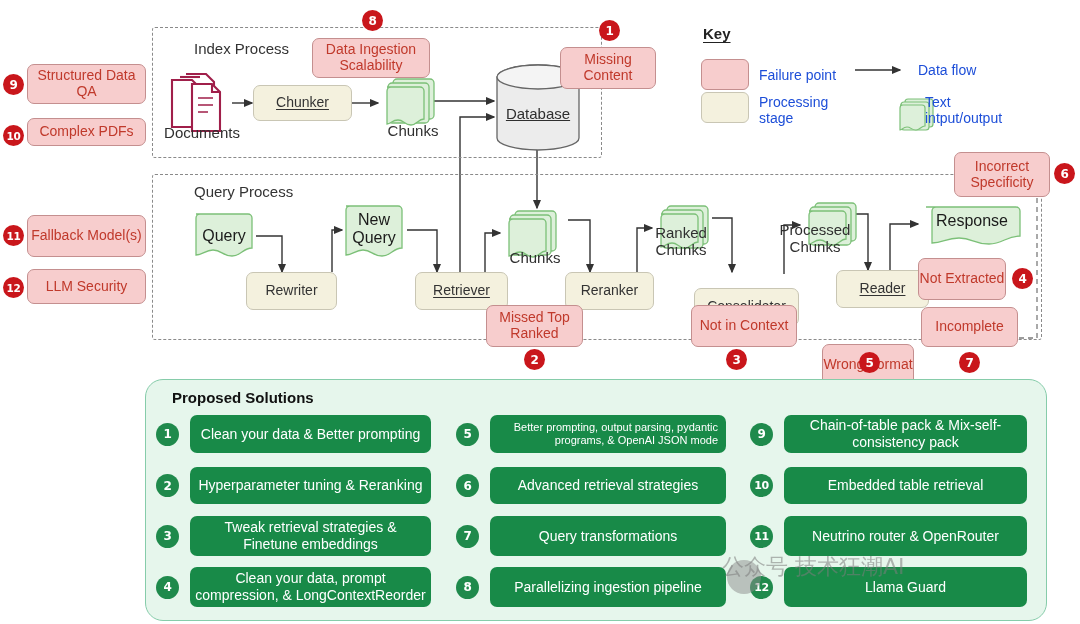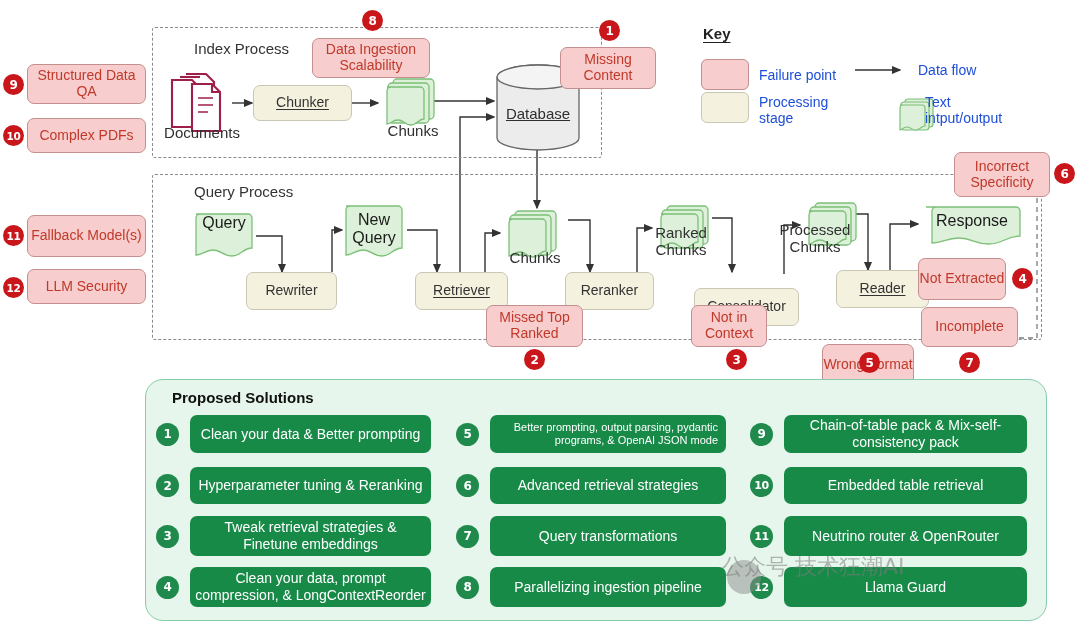--- a/index.html
+++ b/index.html
@@ -179,21 +179,21 @@
 <div class="node proc" style="left:253px;top:85px;width:99px;height:36px;">
   <u>Chunker</u>
 </div>
 
 <div class="node" style="left:378px;top:121px;width:70px;height:20px;font-size:15px;color:#2f2f2f;">Chunks</div>
 
 <div class="node" style="left:498px;top:104px;width:80px;height:20px;font-size:15px;color:#2f2f2f;">
   <u>Database</u>
 </div>
 
-<div class="node" style="left:196px;top:211px;width:56px;height:24px;">Query</div>
+<div class="node" style="left:196px;top:224px;width:56px;height:24px;">Query</div>
 
 <div class="node proc" style="left:246px;top:272px;width:91px;height:38px;">Rewriter</div>
 
 <div class="node" style="left:346px;top:209px;width:56px;height:40px;">New Query</div>
 
 <div class="node proc" style="left:415px;top:272px;width:93px;height:38px;">
   <u>Retriever</u>
 </div>
 
 <div class="node" style="left:500px;top:248px;width:70px;height:20px;font-size:15px;color:#2f2f2f;">Chunks</div>
@@ -211,42 +211,42 @@
 </div>
 
 <div class="node" style="left:930px;top:209px;width:84px;height:24px;">Response</div>
 
 <div class="node fail" style="left:560px;top:47px;width:96px;height:42px;">Missing Content</div>
 <div class="badge" style="left:599px;top:20px;">1</div>
 
 <div class="node fail" style="left:486px;top:305px;width:97px;height:42px;">Missed Top Ranked</div>
 <div class="badge" style="left:524px;top:349px;">2</div>
 
-<div class="node fail" style="left:691px;top:305px;width:76px;height:42px;">Not in Context</div>
+<div class="node fail" style="left:691px;top:305px;width:106px;height:42px;">Not in Context</div>
 <div class="badge" style="left:726px;top:349px;">3</div>
 
 <div class="node fail" style="left:918px;top:258px;width:88px;height:42px;">Not Extracted</div>
 <div class="badge" style="left:1012px;top:268px;">4</div>
 
 <div class="node fail" style="left:822px;top:305px;width:92px;height:42px;margin-top:39px;">Wrong Format</div>
 <div class="badge" style="left:859px;top:352px;">5</div>
 
 <div class="node fail" style="left:954px;top:152px;width:96px;height:45px;">Incorrect Specificity</div>
 <div class="badge" style="left:1054px;top:163px;">6</div>
 
 <div class="node fail" style="left:921px;top:307px;width:97px;height:40px;">Incomplete</div>
 <div class="badge" style="left:959px;top:352px;">7</div>
 
 <div class="node fail" style="left:312px;top:38px;width:118px;height:40px;">Data Ingestion Scalability</div>
 <div class="badge" style="left:362px;top:10px;">8</div>
 
 <div class="node fail" style="left:27px;top:64px;width:119px;height:40px;">Structured Data QA</div>
 <div class="badge" style="left:3px;top:74px;">9</div>
 
-<div class="node fail" style="left:27px;top:118px;width:119px;height:35px;">Complex PDFs</div>
+<div class="node fail" style="left:27px;top:118px;width:119px;height:28px;">Complex PDFs</div>
 <div class="badge small" style="left:3px;top:125px;">10</div>
 
 <div class="node fail" style="left:27px;top:215px;width:119px;height:42px;">Fallback Model(s)</div>
 <div class="badge small" style="left:3px;top:225px;">11</div>
 
 <div class="node fail" style="left:27px;top:269px;width:119px;height:35px;">LLM Security</div>
 <div class="badge small" style="left:3px;top:277px;">12</div>
 
 <div id="key-title">Key</div>
 <div class="key-swatch" style="left:701px;top:59px;background:#f7cdcd;border:1px solid #c48f8f;"></div>

